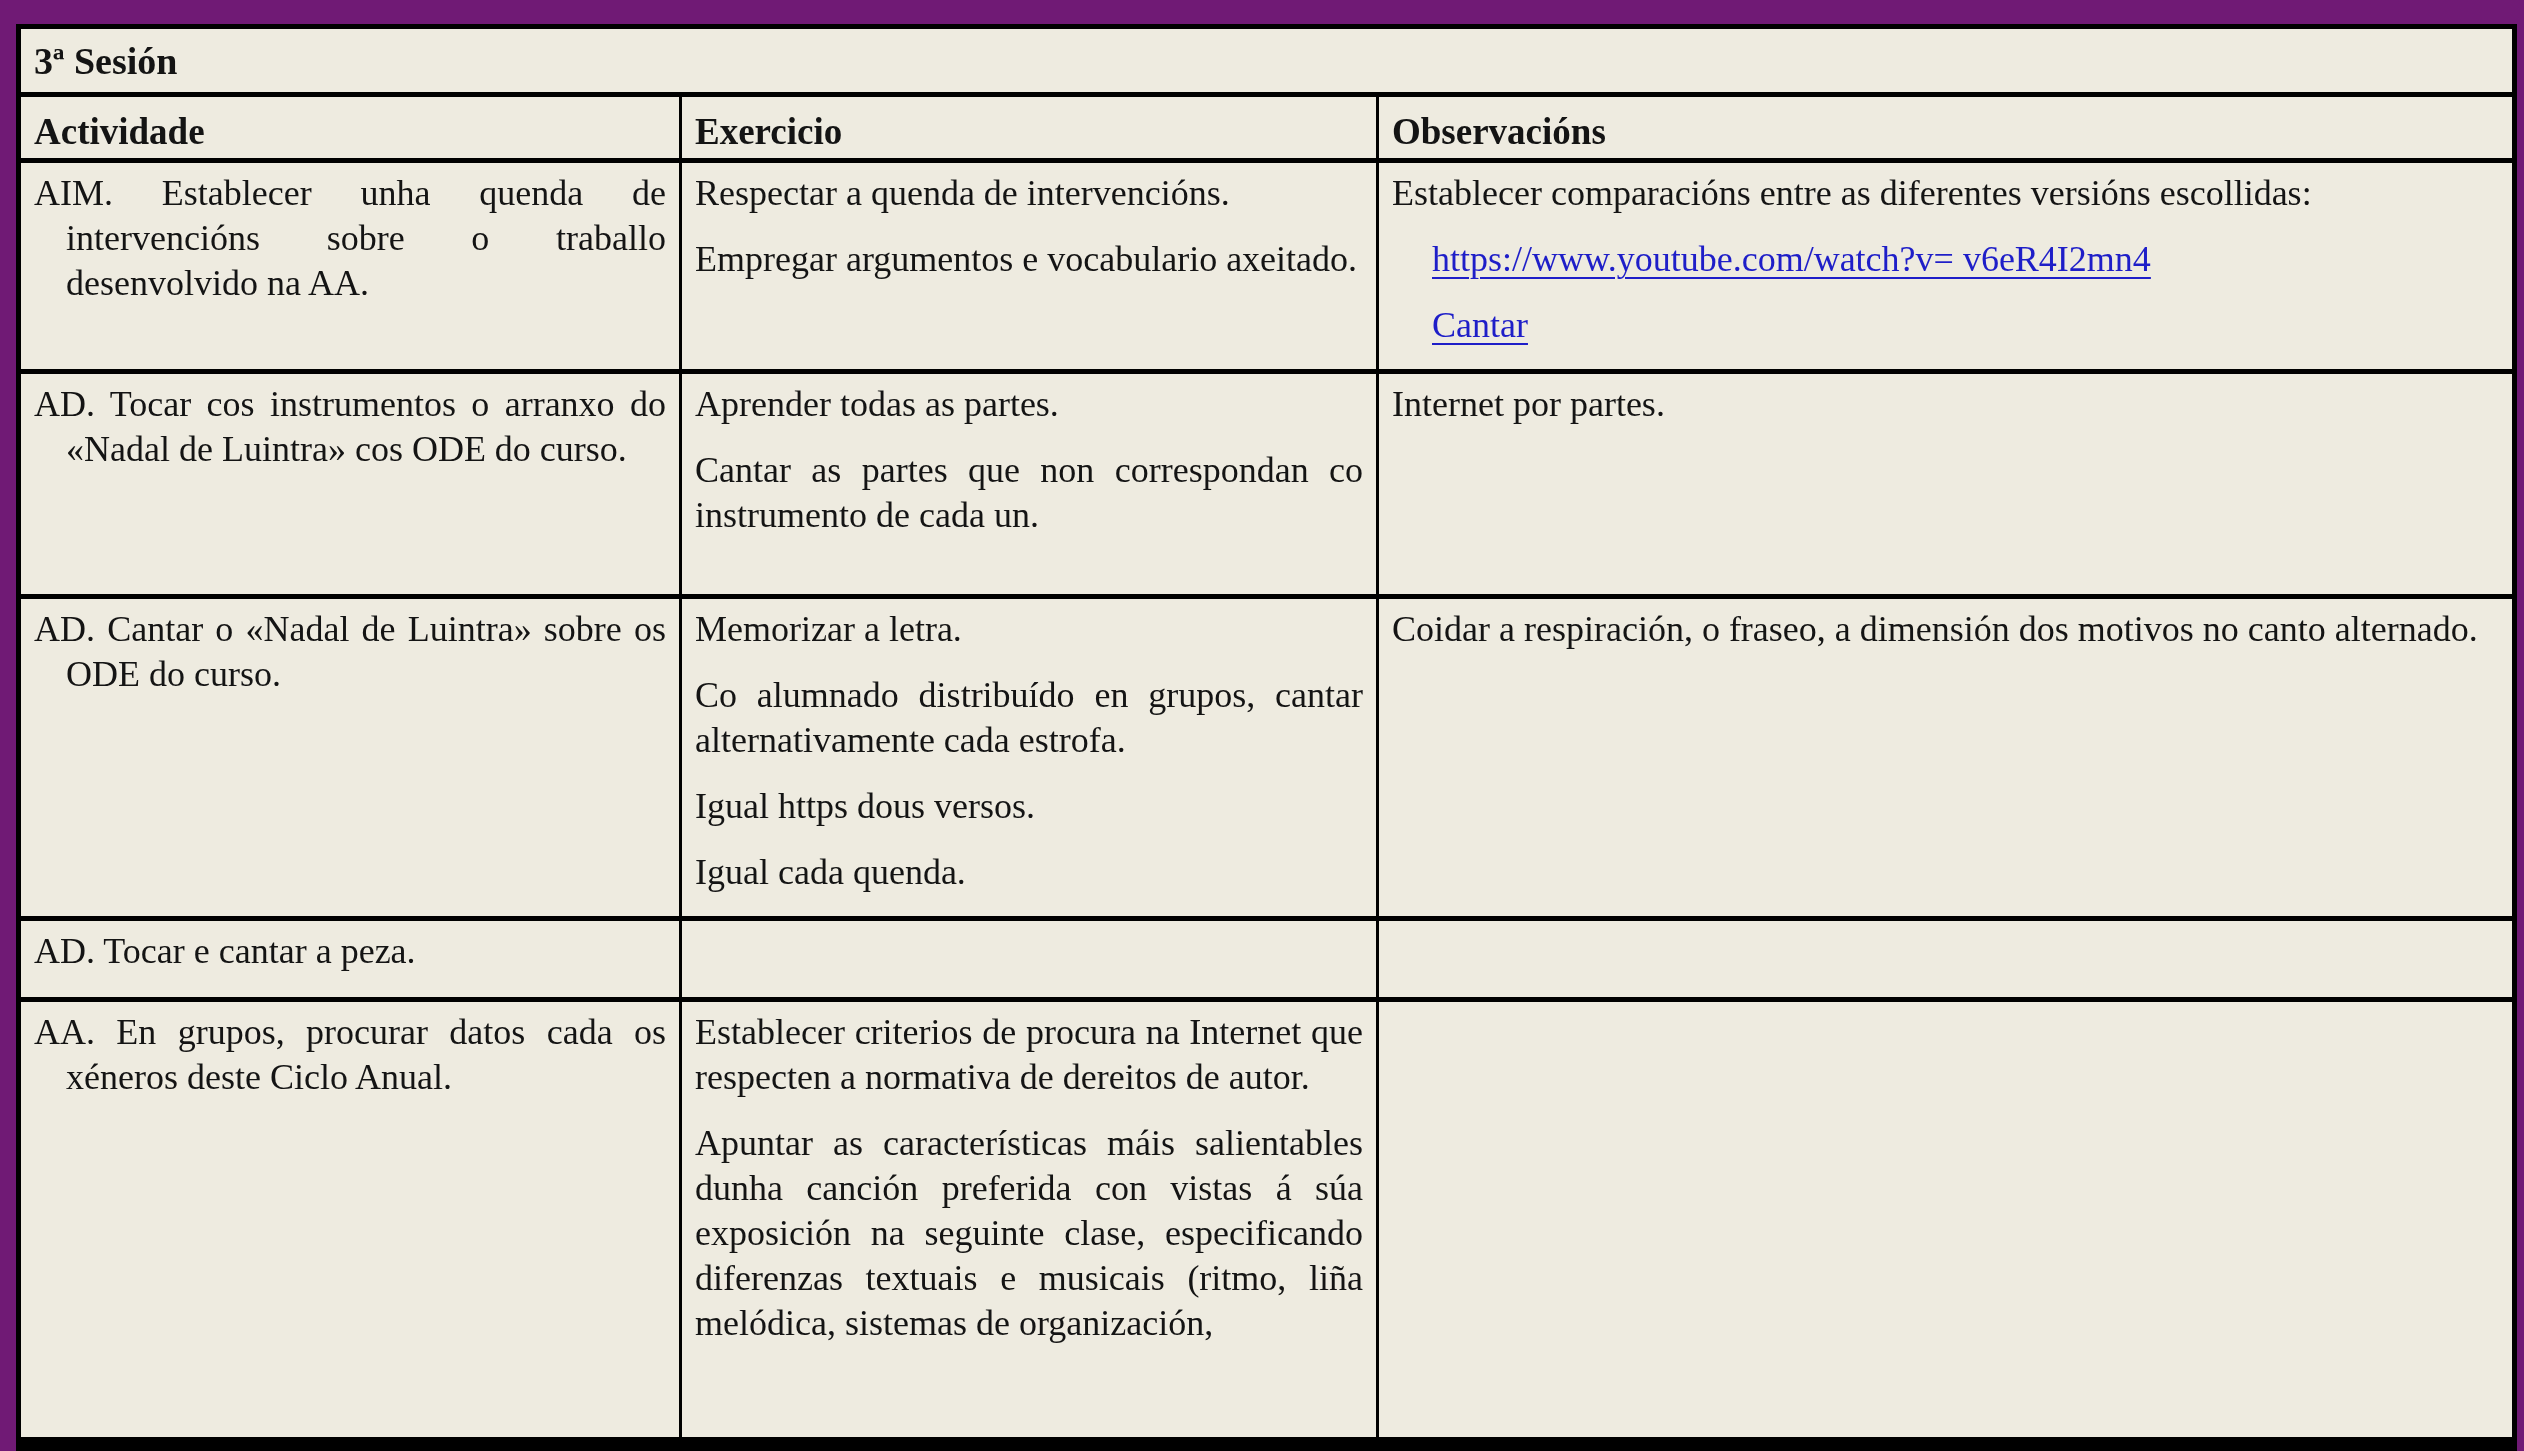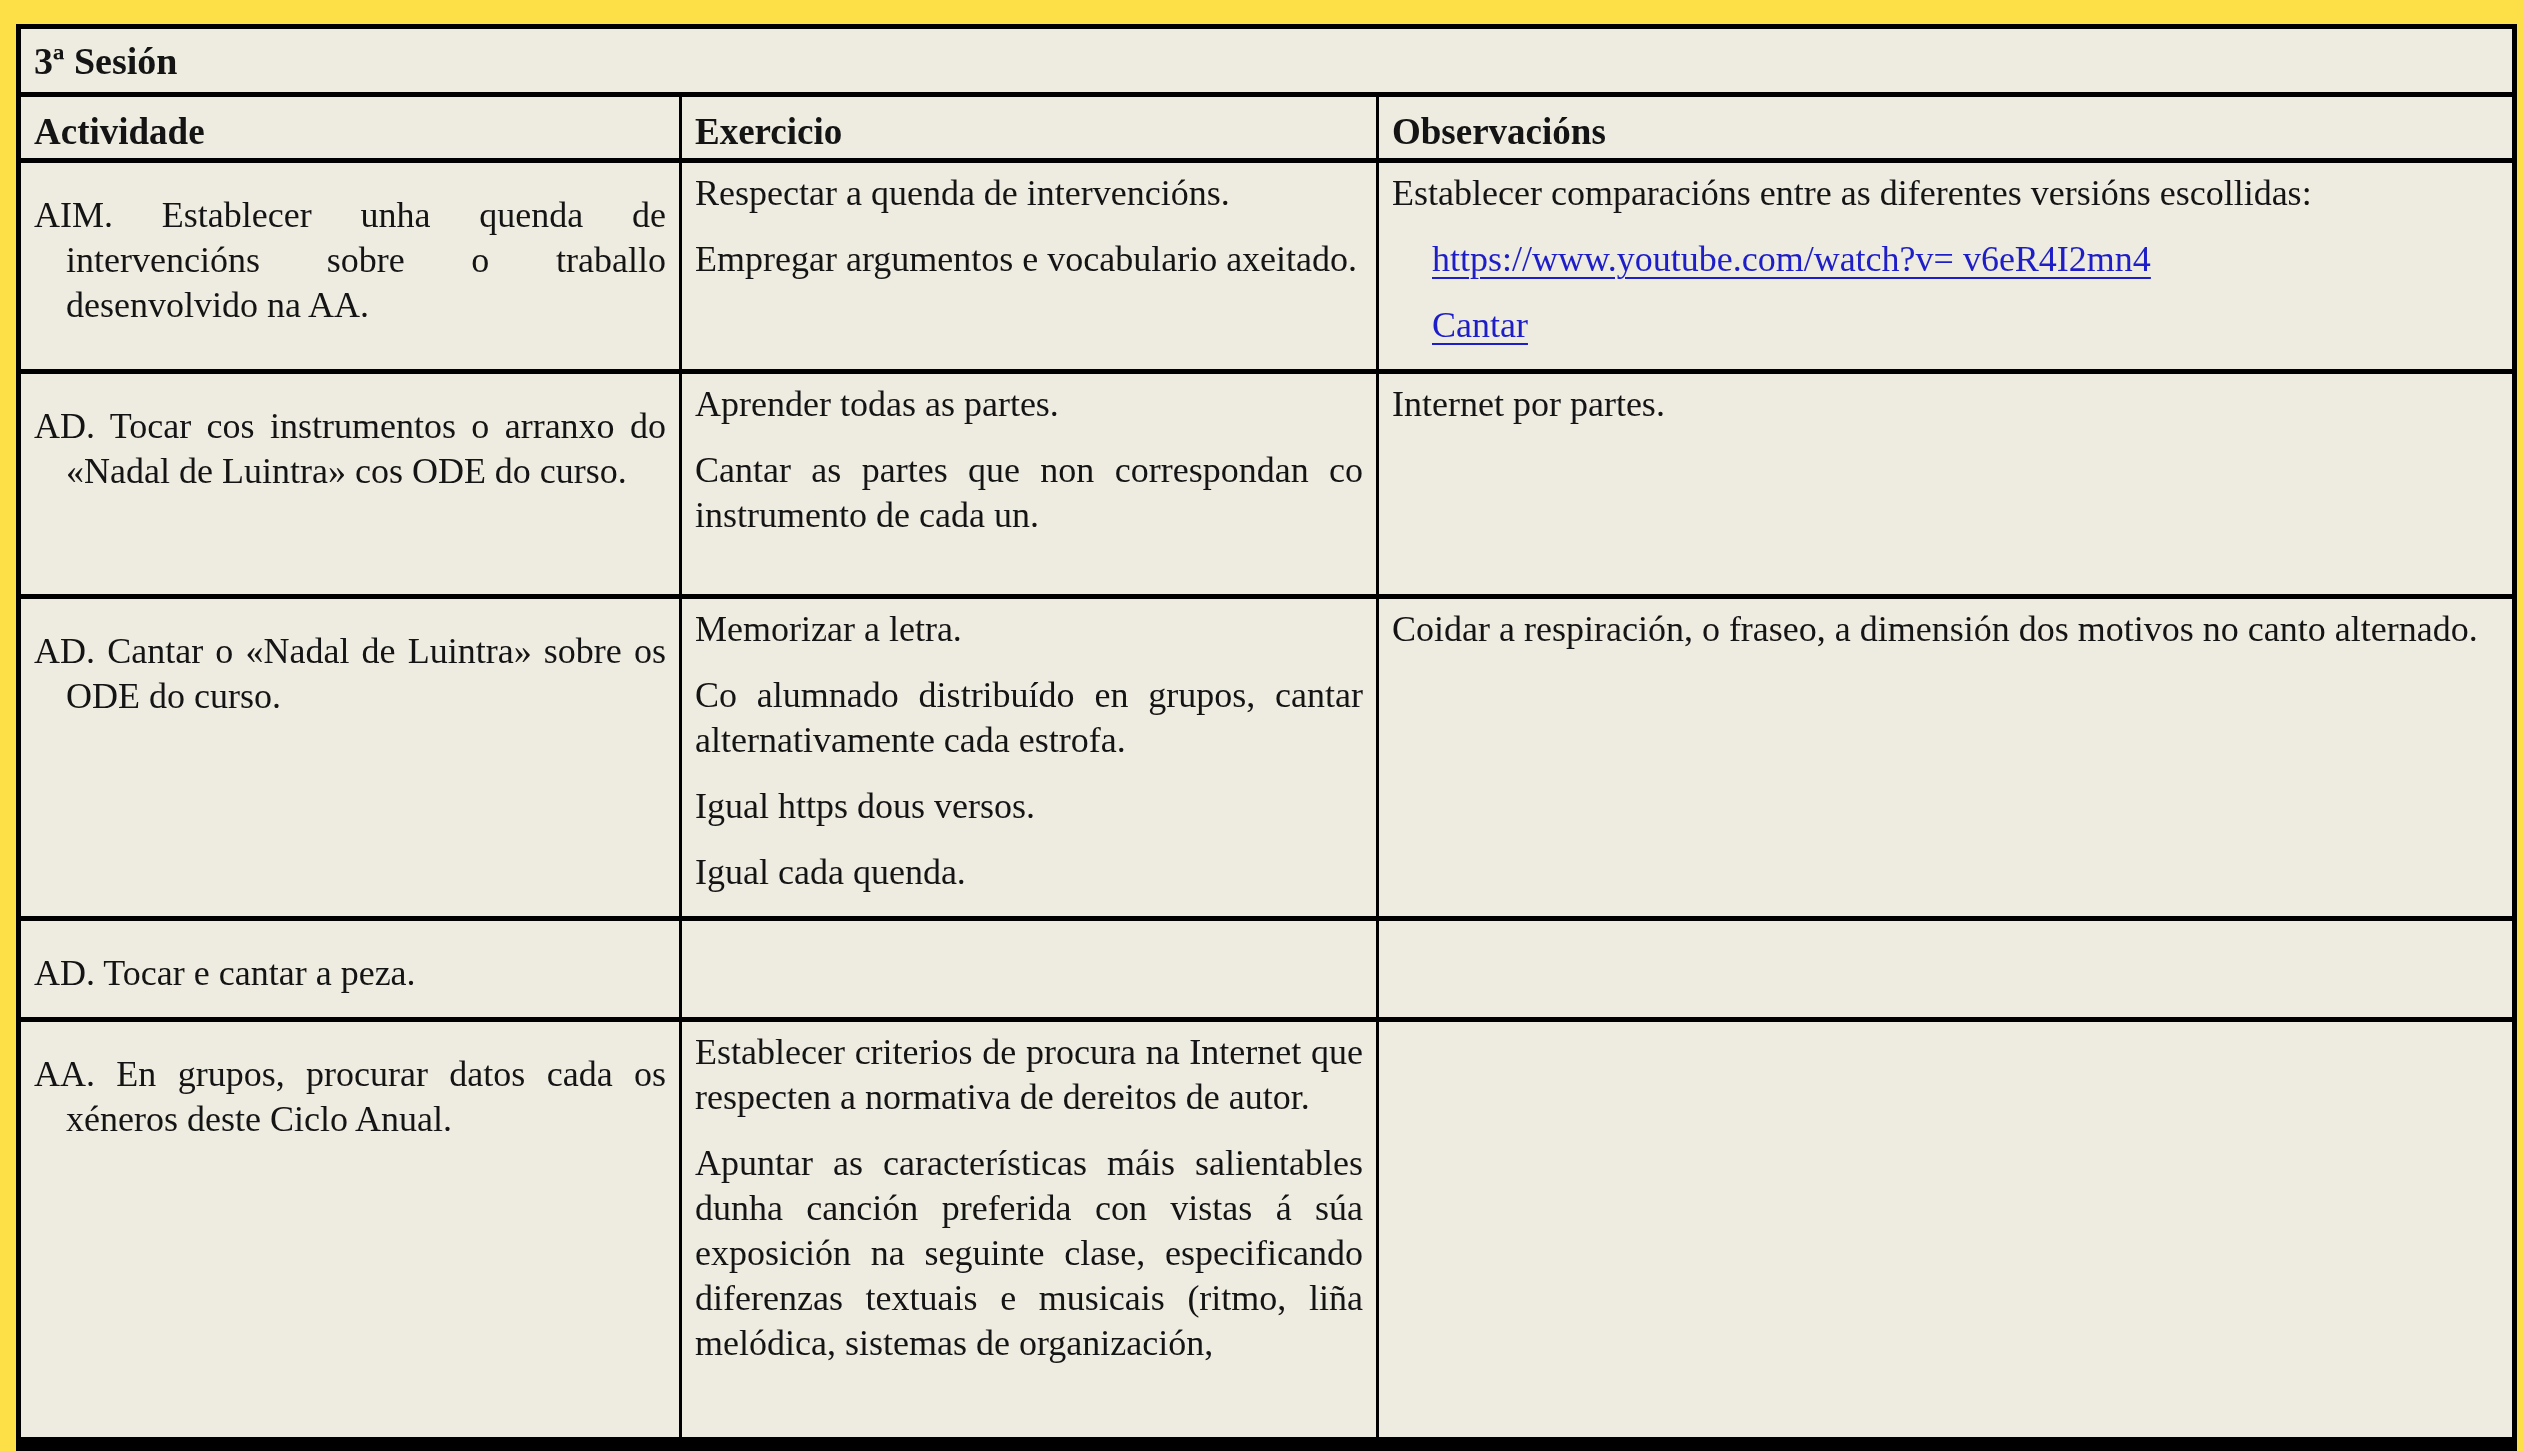--- a/index.html
+++ b/index.html
@@ -1,19 +1,19 @@
 <!DOCTYPE html>
 <html style="font-size:13px"><head>
 <meta charset="utf-8">
 <style>
   html,body { margin:0; padding:0; background:#ffffff; }
   .page {
     position:relative;
     width:2525px; height:1451px;
-    background:#fde047;
+    background:#701a75;
     overflow:hidden;
     font-family:"Liberation Serif", serif;
     color:#141414;
   }
   table.session {
     position:absolute; left:16px; top:24px;
     width:2497px;
     table-layout:fixed;
     border-collapse:collapse;
     background:#EEEBE0;
@@ -35,21 +35,21 @@
     overflow:hidden;
   }
   tr.r-sesion td { height:68px; font-size:38px; font-weight:bold; line-height:49px; }
   tr.r-header th { height:66px; font-size:37px; font-weight:bold; text-align:left; line-height:49px; padding-top:9.7px; }
   tr.r0 td { height:205px; }
   tr.r1 td { height:225px; }
   tr.r2 td { height:322px; }
   tr.r3 td { height:81px; }
   tr.r4 td { height:456px; }
   td p { margin:0 0 21px 0; text-align:justify; }
-  td.cell-a p { padding-left:32px; text-indent:-32px;margin-top:22px; }
+  td.cell-a p { padding-left:32px; text-indent:-32px; }
   a.doclink {
     color:#1E1EC8;
     text-decoration:underline;
     text-decoration-thickness:2.4px;
     text-underline-offset:5.7px;
     margin-left:40px;
   }
   .bottom-rule {
     position:absolute;
     left:16px; top:1437px;

